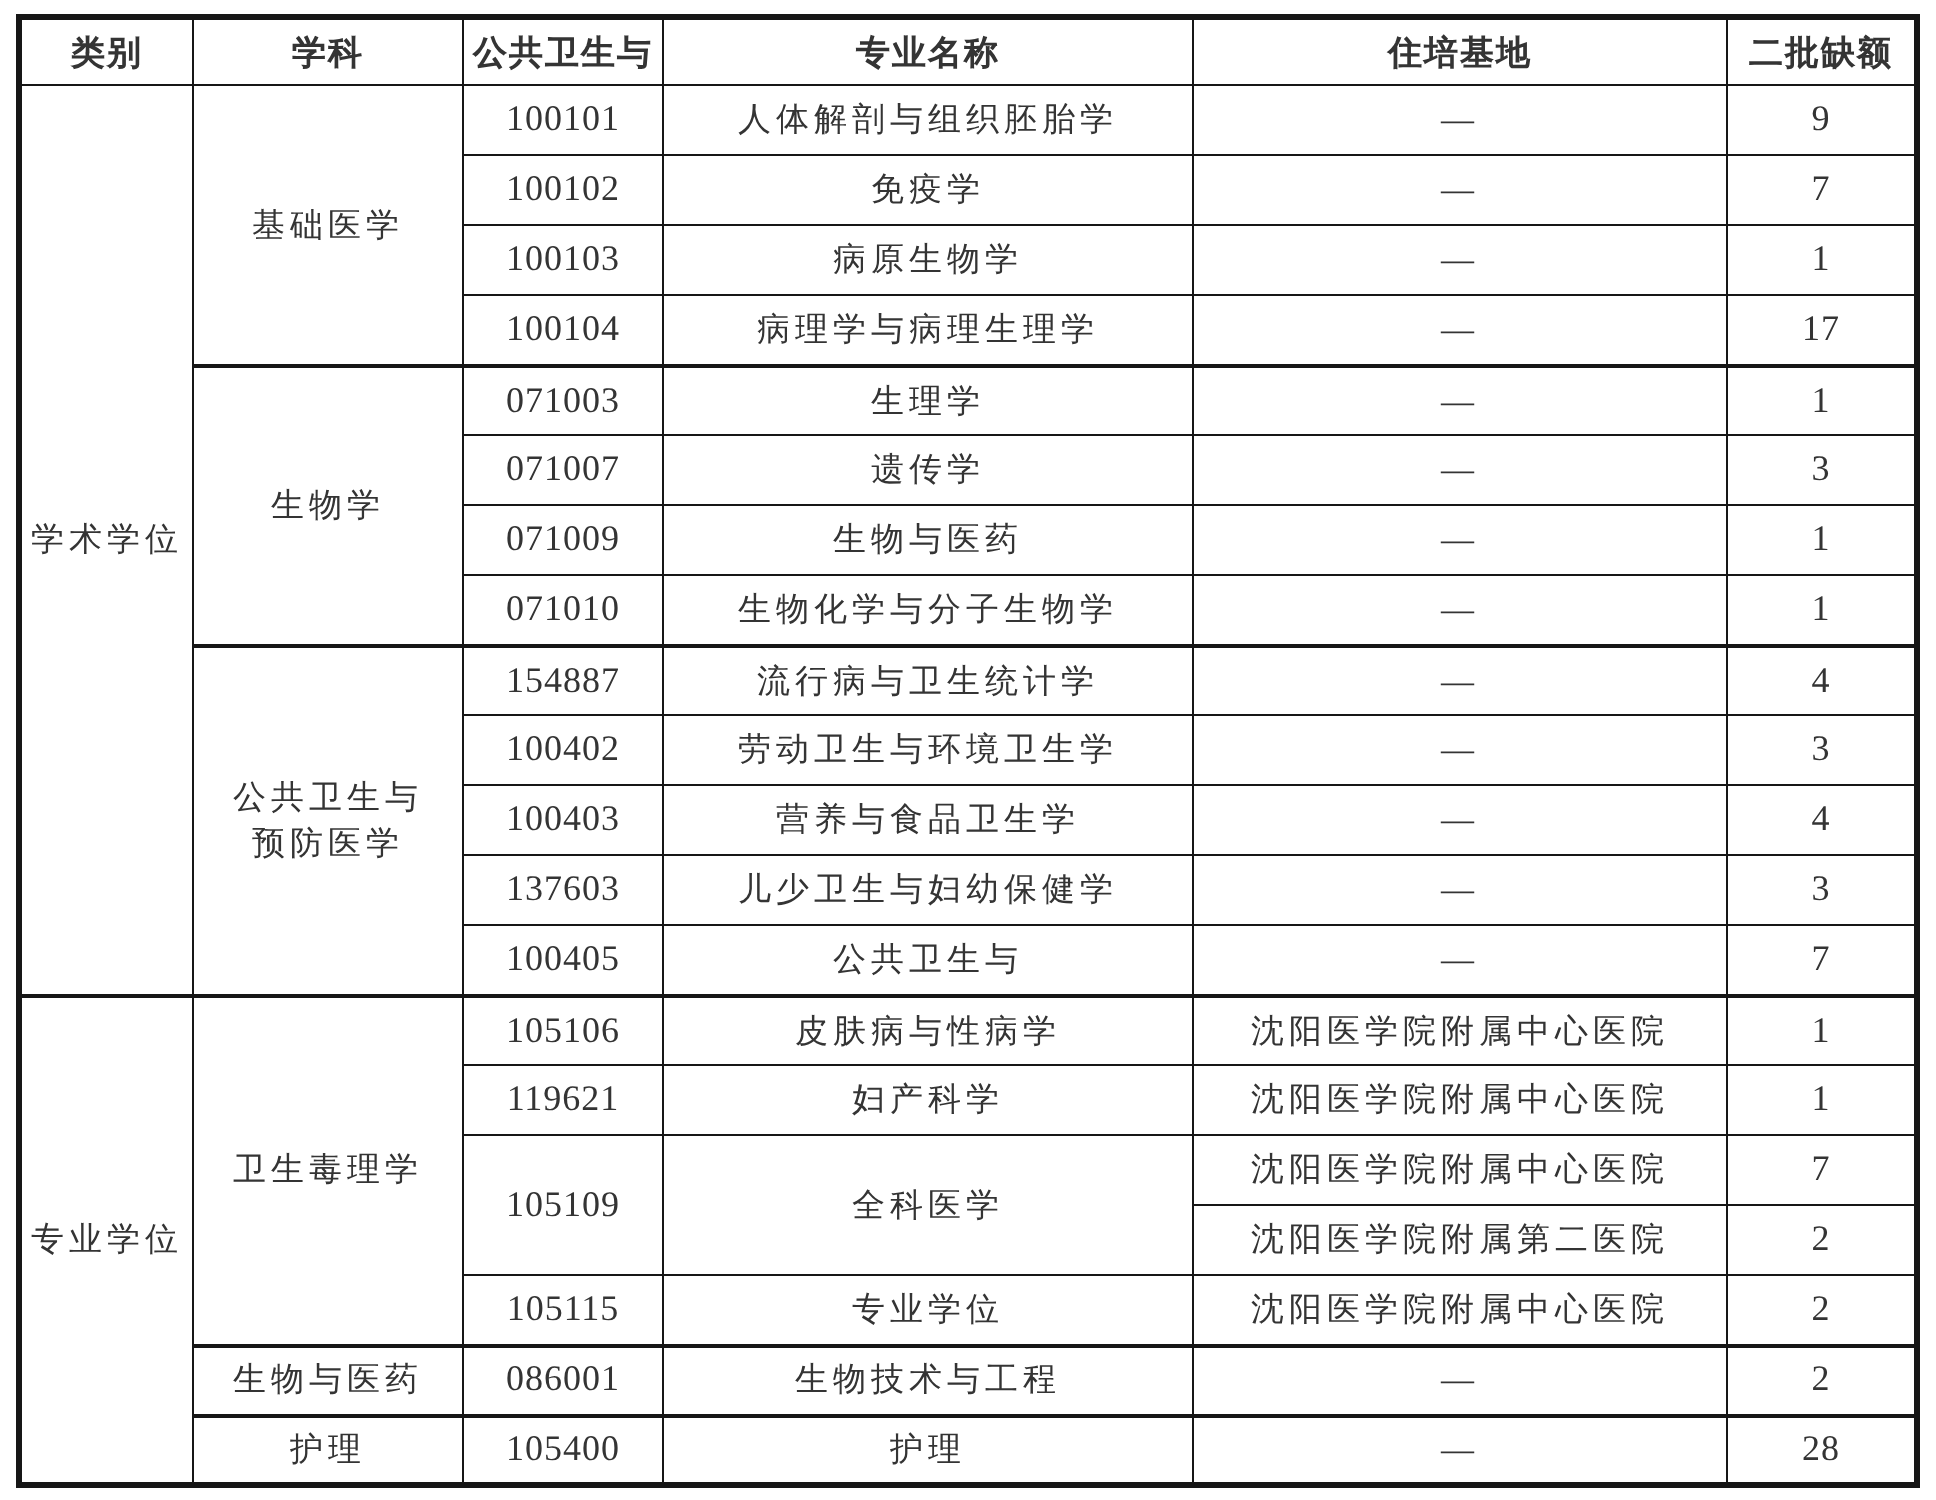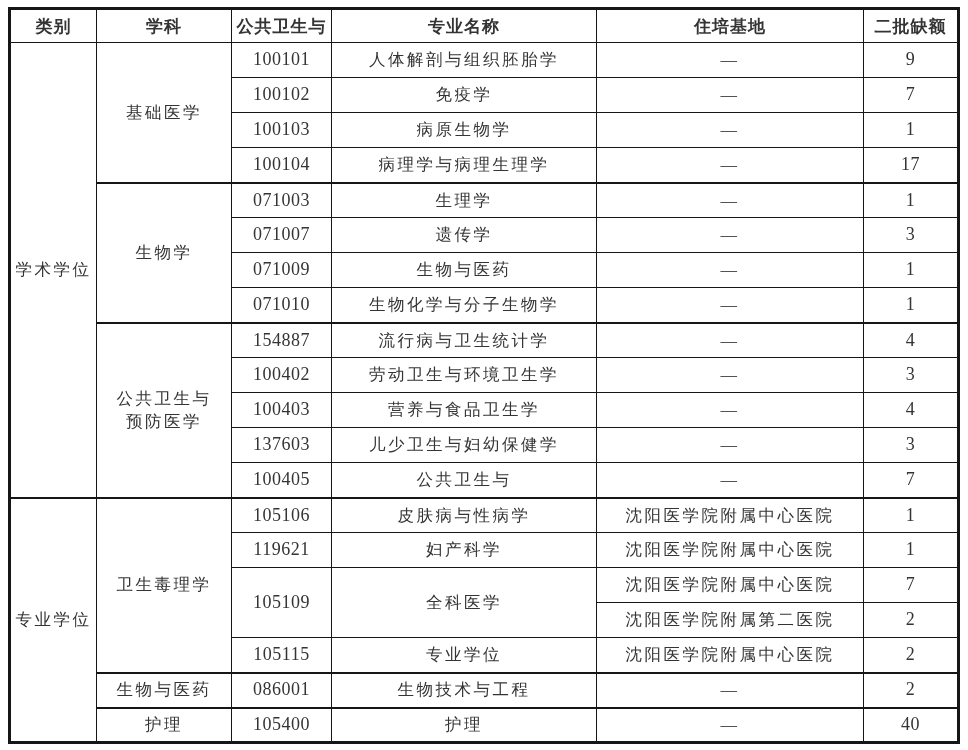--- a/index.html
+++ b/index.html
@@ -201,17 +201,17 @@
           <td class="num">086001</td>
           <td>生物技术与工程</td>
           <td>—</td>
           <td class="num">2</td>
         </tr>
         <tr class="bt-group">
           <td>护理</td>
           <td class="num">105400</td>
           <td>护理</td>
           <td>—</td>
-          <td class="num">40</td>
+          <td class="num">28</td>
         </tr>
       </tbody>
   </table>
 </div>
 
 </body></html>

